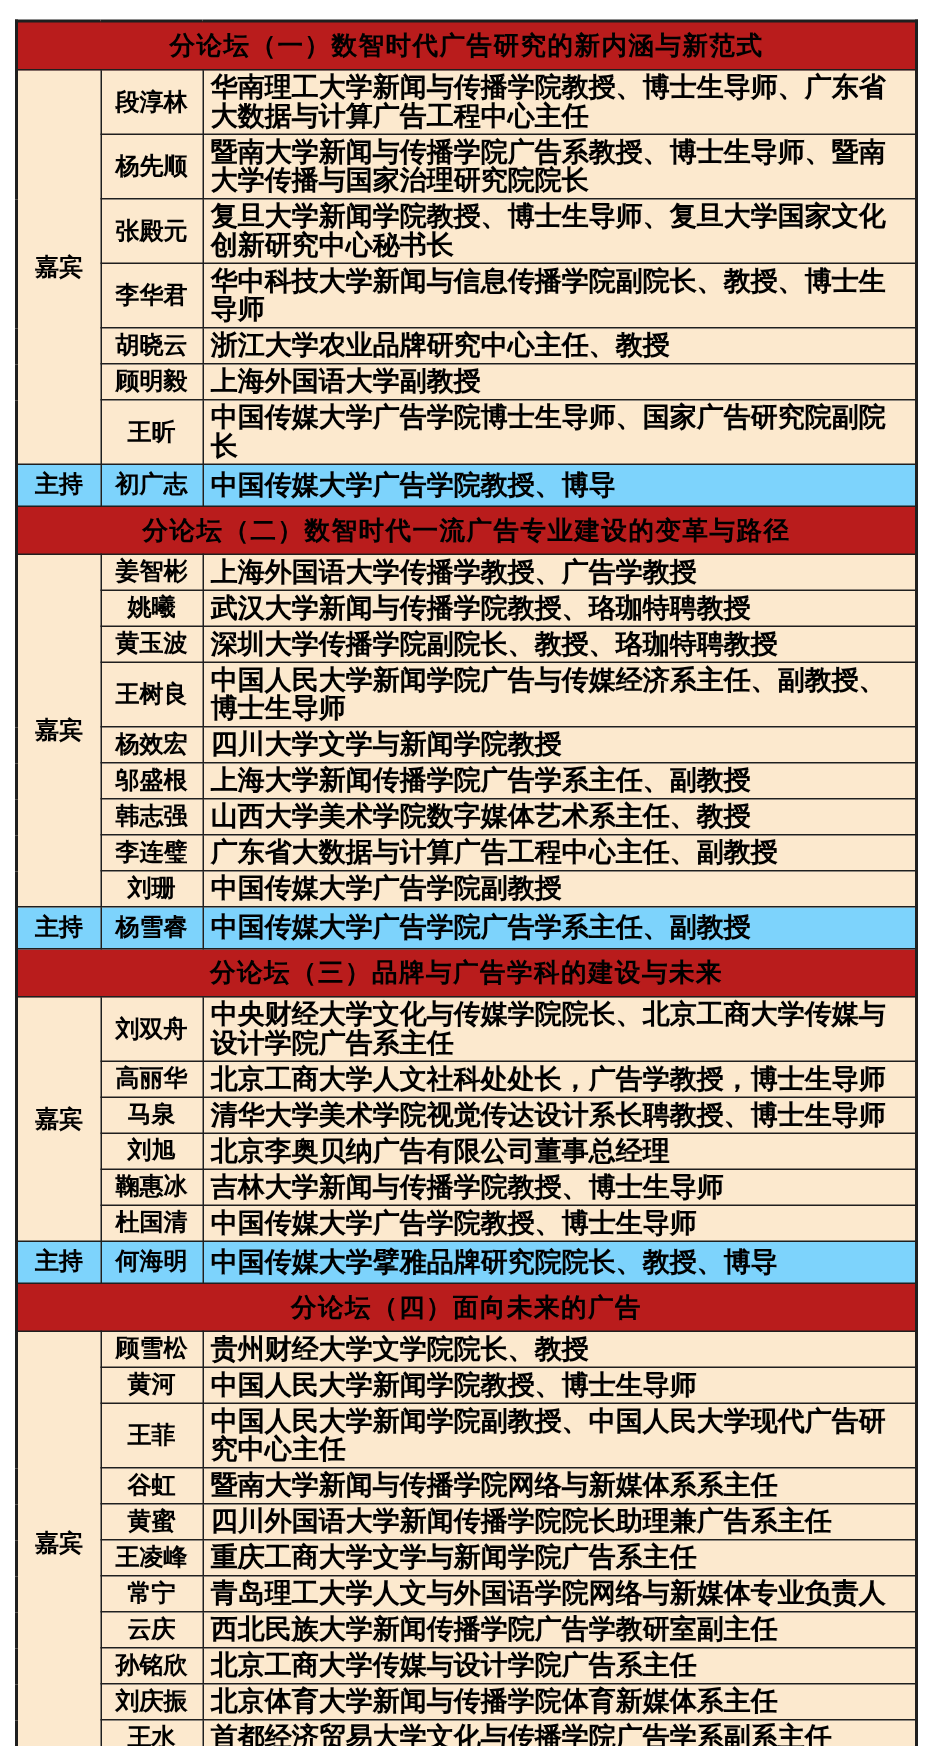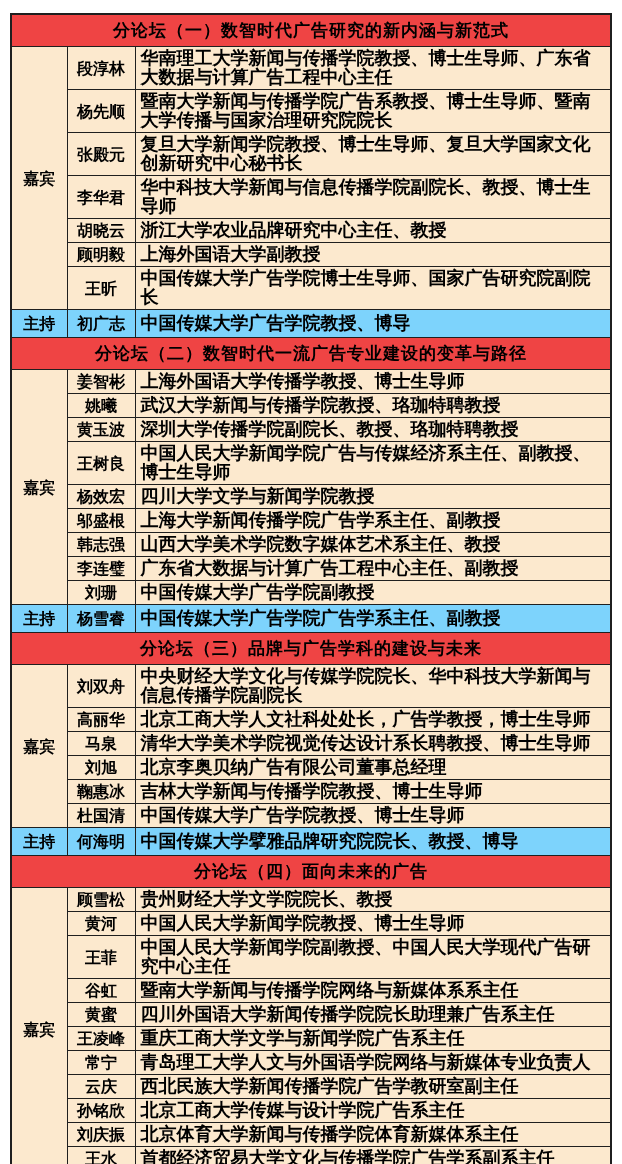--- a/index.html
+++ b/index.html
@@ -23,21 +23,21 @@
     border: 2px solid #1f1f1f;
   }
   table.program td {
     border: 1px solid #1f1f1f;
     font-weight: 700;
     color: #000000;
     box-sizing: border-box;
     overflow-wrap: break-word;
   }
   td.section-title-cell {
-    background: #ef4444;
+    background: #b91c1c;
     color: #ffffff;
     text-align: center;
     font-size: 17px;
     line-height: 21px;
     padding: 5px 4px;
     letter-spacing: 1px;
   }
   tr.guest-row td {
     background: #fce9ce;
   }
@@ -120,21 +120,21 @@
           <td class="role-cell">主持</td>
           <td class="name-cell">初广志</td>
           <td class="desc-cell">中国传媒大学广告学院教授、博导</td>
         </tr>
         <tr>
           <td class="section-title-cell" colspan="3">分论坛（二）数智时代一流广告专业建设的变革与路径</td>
         </tr>
         <tr class="guest-row">
           <td class="role-cell" rowspan="9">嘉宾</td>
           <td class="name-cell">姜智彬</td>
-          <td class="desc-cell">上海外国语大学传播学教授、博士生导师</td>
+          <td class="desc-cell">上海外国语大学传播学教授、广告学教授</td>
         </tr>
         <tr class="guest-row">
           <td class="name-cell">姚曦</td>
           <td class="desc-cell">武汉大学新闻与传播学院教授、珞珈特聘教授</td>
         </tr>
         <tr class="guest-row">
           <td class="name-cell">黄玉波</td>
           <td class="desc-cell">深圳大学传播学院副院长、教授、珞珈特聘教授</td>
         </tr>
         <tr class="guest-row">
@@ -165,21 +165,21 @@
           <td class="role-cell">主持</td>
           <td class="name-cell">杨雪睿</td>
           <td class="desc-cell">中国传媒大学广告学院广告学系主任、副教授</td>
         </tr>
         <tr>
           <td class="section-title-cell" colspan="3">分论坛（三）品牌与广告学科的建设与未来</td>
         </tr>
         <tr class="guest-row">
           <td class="role-cell" rowspan="6">嘉宾</td>
           <td class="name-cell">刘双舟</td>
-          <td class="desc-cell">中央财经大学文化与传媒学院院长、华中科技大学新闻与信息传播学院副院长</td>
+          <td class="desc-cell">中央财经大学文化与传媒学院院长、北京工商大学传媒与设计学院广告系主任</td>
         </tr>
         <tr class="guest-row">
           <td class="name-cell">高丽华</td>
           <td class="desc-cell">北京工商大学人文社科处处长，广告学教授，博士生导师</td>
         </tr>
         <tr class="guest-row">
           <td class="name-cell">马泉</td>
           <td class="desc-cell">清华大学美术学院视觉传达设计系长聘教授、博士生导师</td>
         </tr>
         <tr class="guest-row">

